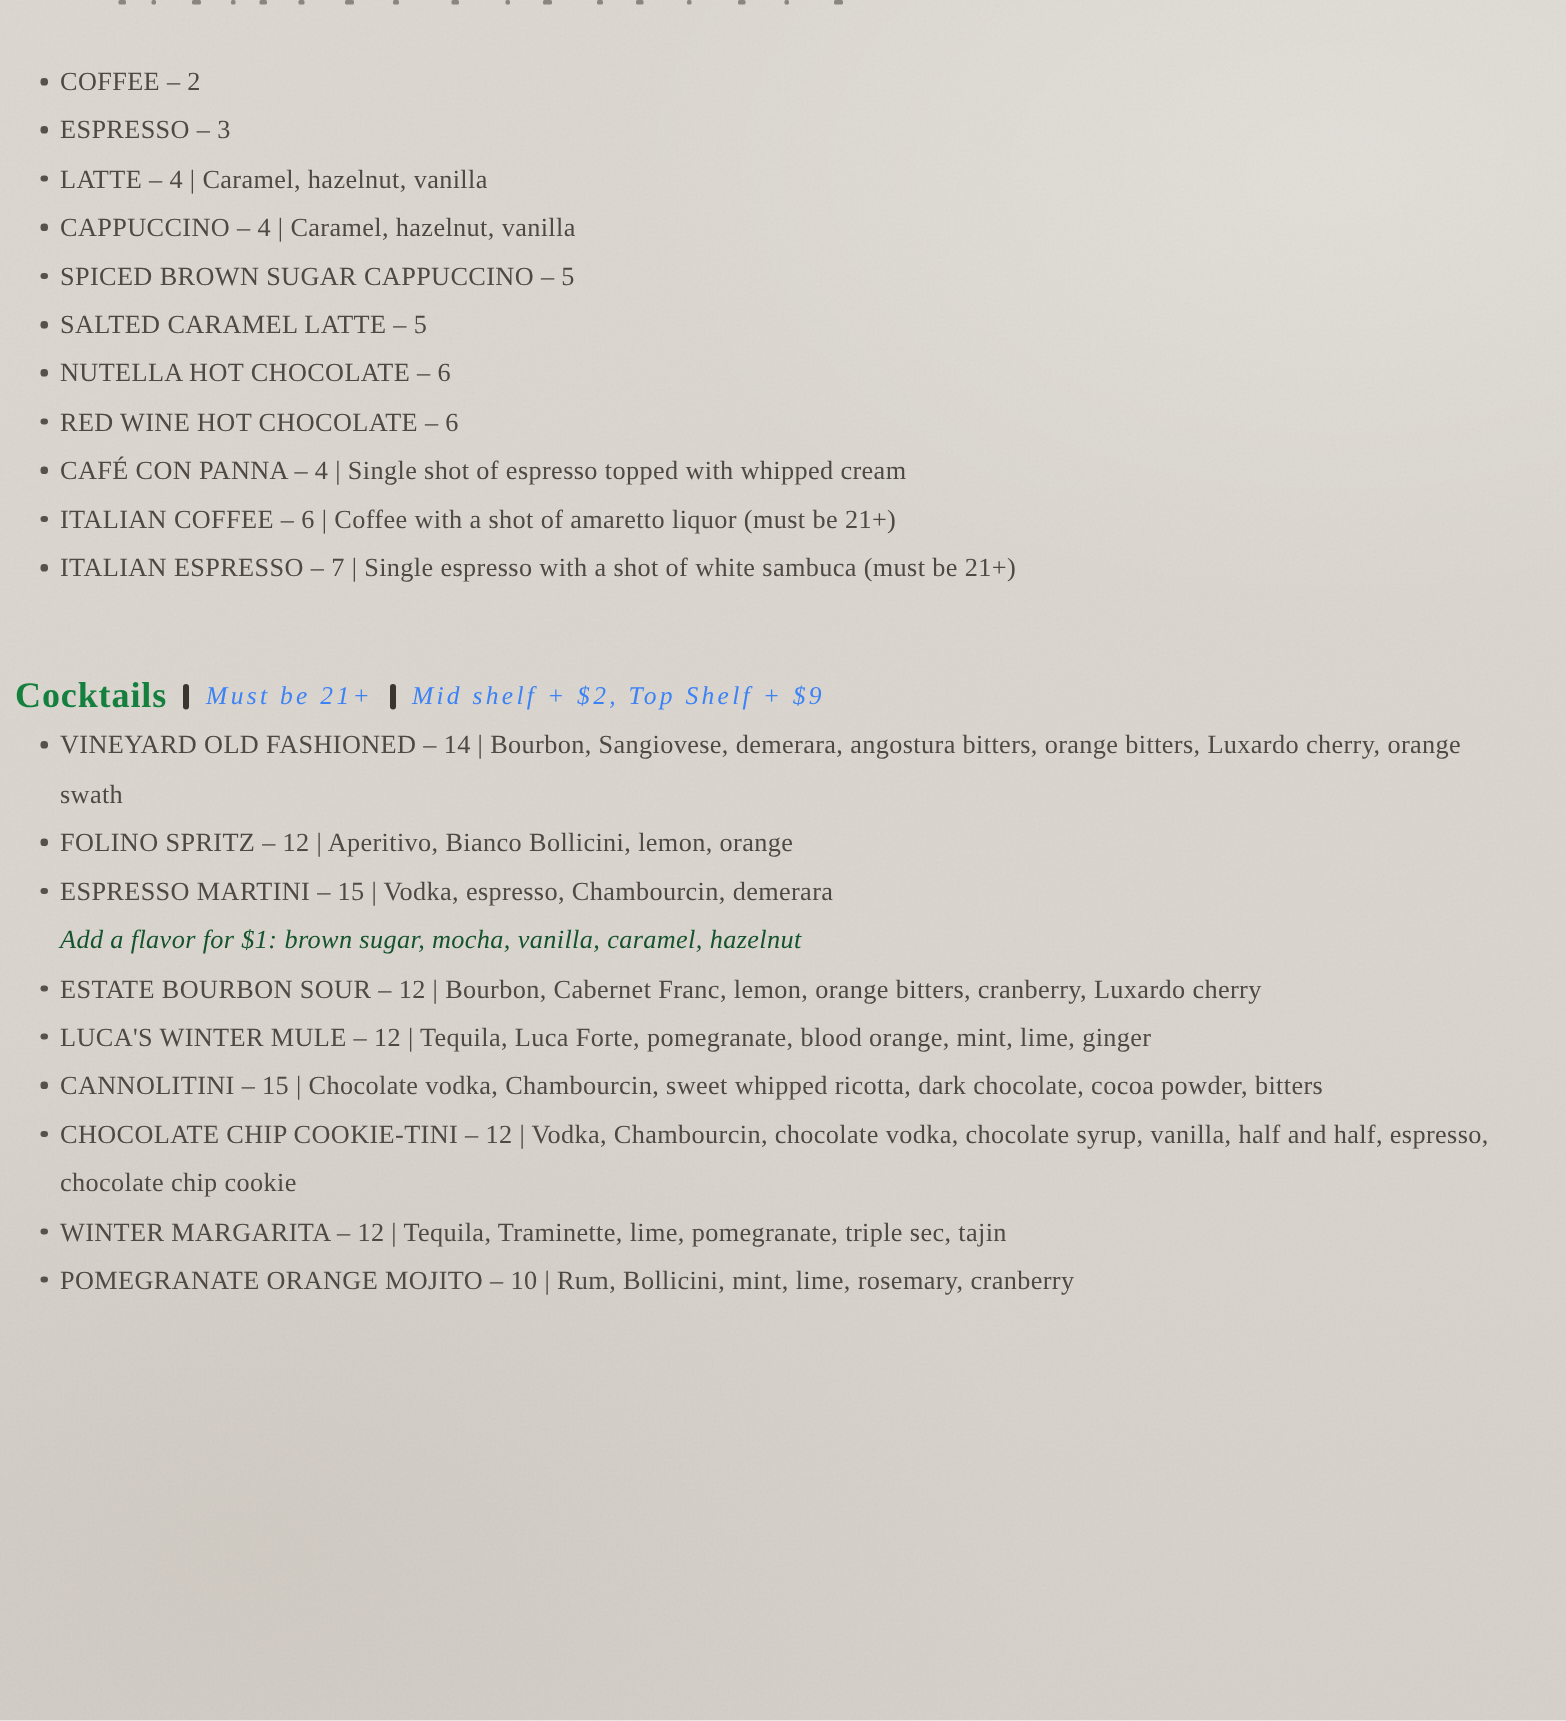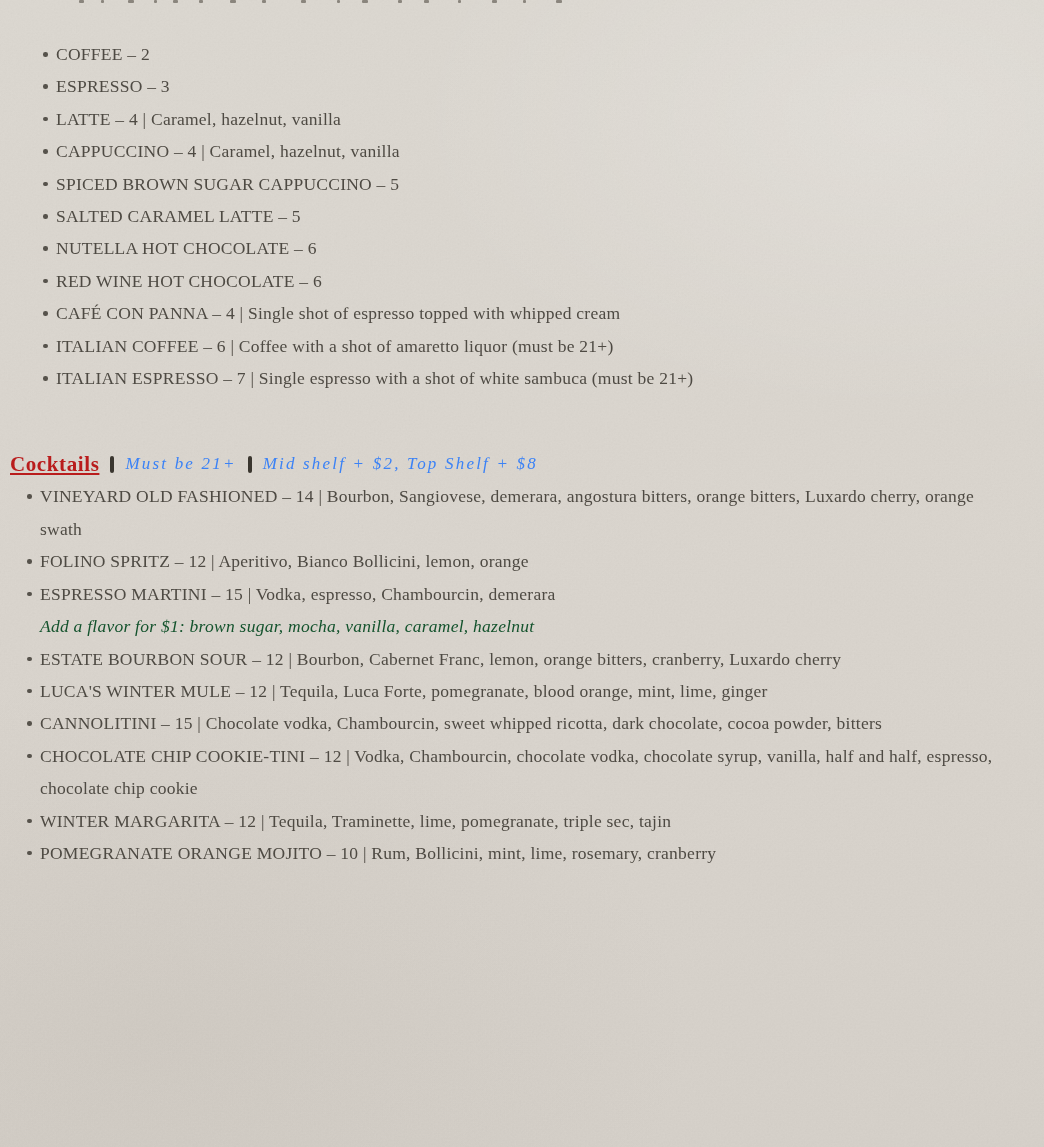--- a/index.html
+++ b/index.html
@@ -72,35 +72,34 @@
     width: 4.5px;
     height: 4.5px;
     border-radius: 50%;
     background: #56524b;
   }
   ul.menu-list li.note {
     font-style: italic;
     color: #14532d;
   }
 
-  .coffee-block { margin-top: 38px; margin-left: 16px; }
+  .coffee-block { margin-top: 38px; }
 
   .section-heading {
     margin: 54px 0 0 10px;
     line-height: 32px;
     display: flex;
     align-items: center;
     white-space: nowrap;
   }
   .section-heading .title {
-    font-size: 21px;
+    font-size: 24px;
     font-weight: 700;
     letter-spacing: 0.6px;
-    color: #b91c1c;
-    text-decoration: underline;
+    color: #15803d;
   }
   .section-heading .sep-bar {
     display: inline-block;
     width: 4px;
     height: 17px;
     background: #3a362f;
     border-radius: 2px;
     margin: 0 11px;
   }
   .section-heading .subnote {
@@ -163,21 +162,21 @@
       <li class="bulleted">ITALIAN ESPRESSO – 7 | Single espresso with a shot of white sambuca (must be 21+)</li>
     </ul>
   </section>
 
   <section>
     <div class="section-heading">
       <span class="title">Cocktails</span>
       <span class="sep-bar"></span>
       <span class="subnote">Must be 21+</span>
       <span class="sep-bar"></span>
-      <span class="subnote">Mid shelf + $2, Top Shelf + $8</span>
+      <span class="subnote">Mid shelf + $2, Top Shelf + $9</span>
     </div>
 
     <ul class="menu-list cocktail-block">
       <li class="bulleted">VINEYARD OLD FASHIONED – 14 | Bourbon, Sangiovese, demerara, angostura bitters, orange bitters, Luxardo cherry, orange swath</li>
       <li class="bulleted">FOLINO SPRITZ – 12 | Aperitivo, Bianco Bollicini, lemon, orange</li>
       <li class="bulleted">ESPRESSO MARTINI – 15 | Vodka, espresso, Chambourcin, demerara</li>
       <li class="note">Add a flavor for $1: brown sugar, mocha, vanilla, caramel, hazelnut</li>
       <li class="bulleted">ESTATE BOURBON SOUR – 12 | Bourbon, Cabernet Franc, lemon, orange bitters, cranberry, Luxardo cherry</li>
       <li class="bulleted">LUCA'S WINTER MULE – 12 | Tequila, Luca Forte, pomegranate, blood orange, mint, lime, ginger</li>
       <li class="bulleted">CANNOLITINI – 15 | Chocolate vodka, Chambourcin, sweet whipped ricotta, dark chocolate, cocoa powder, bitters</li>

